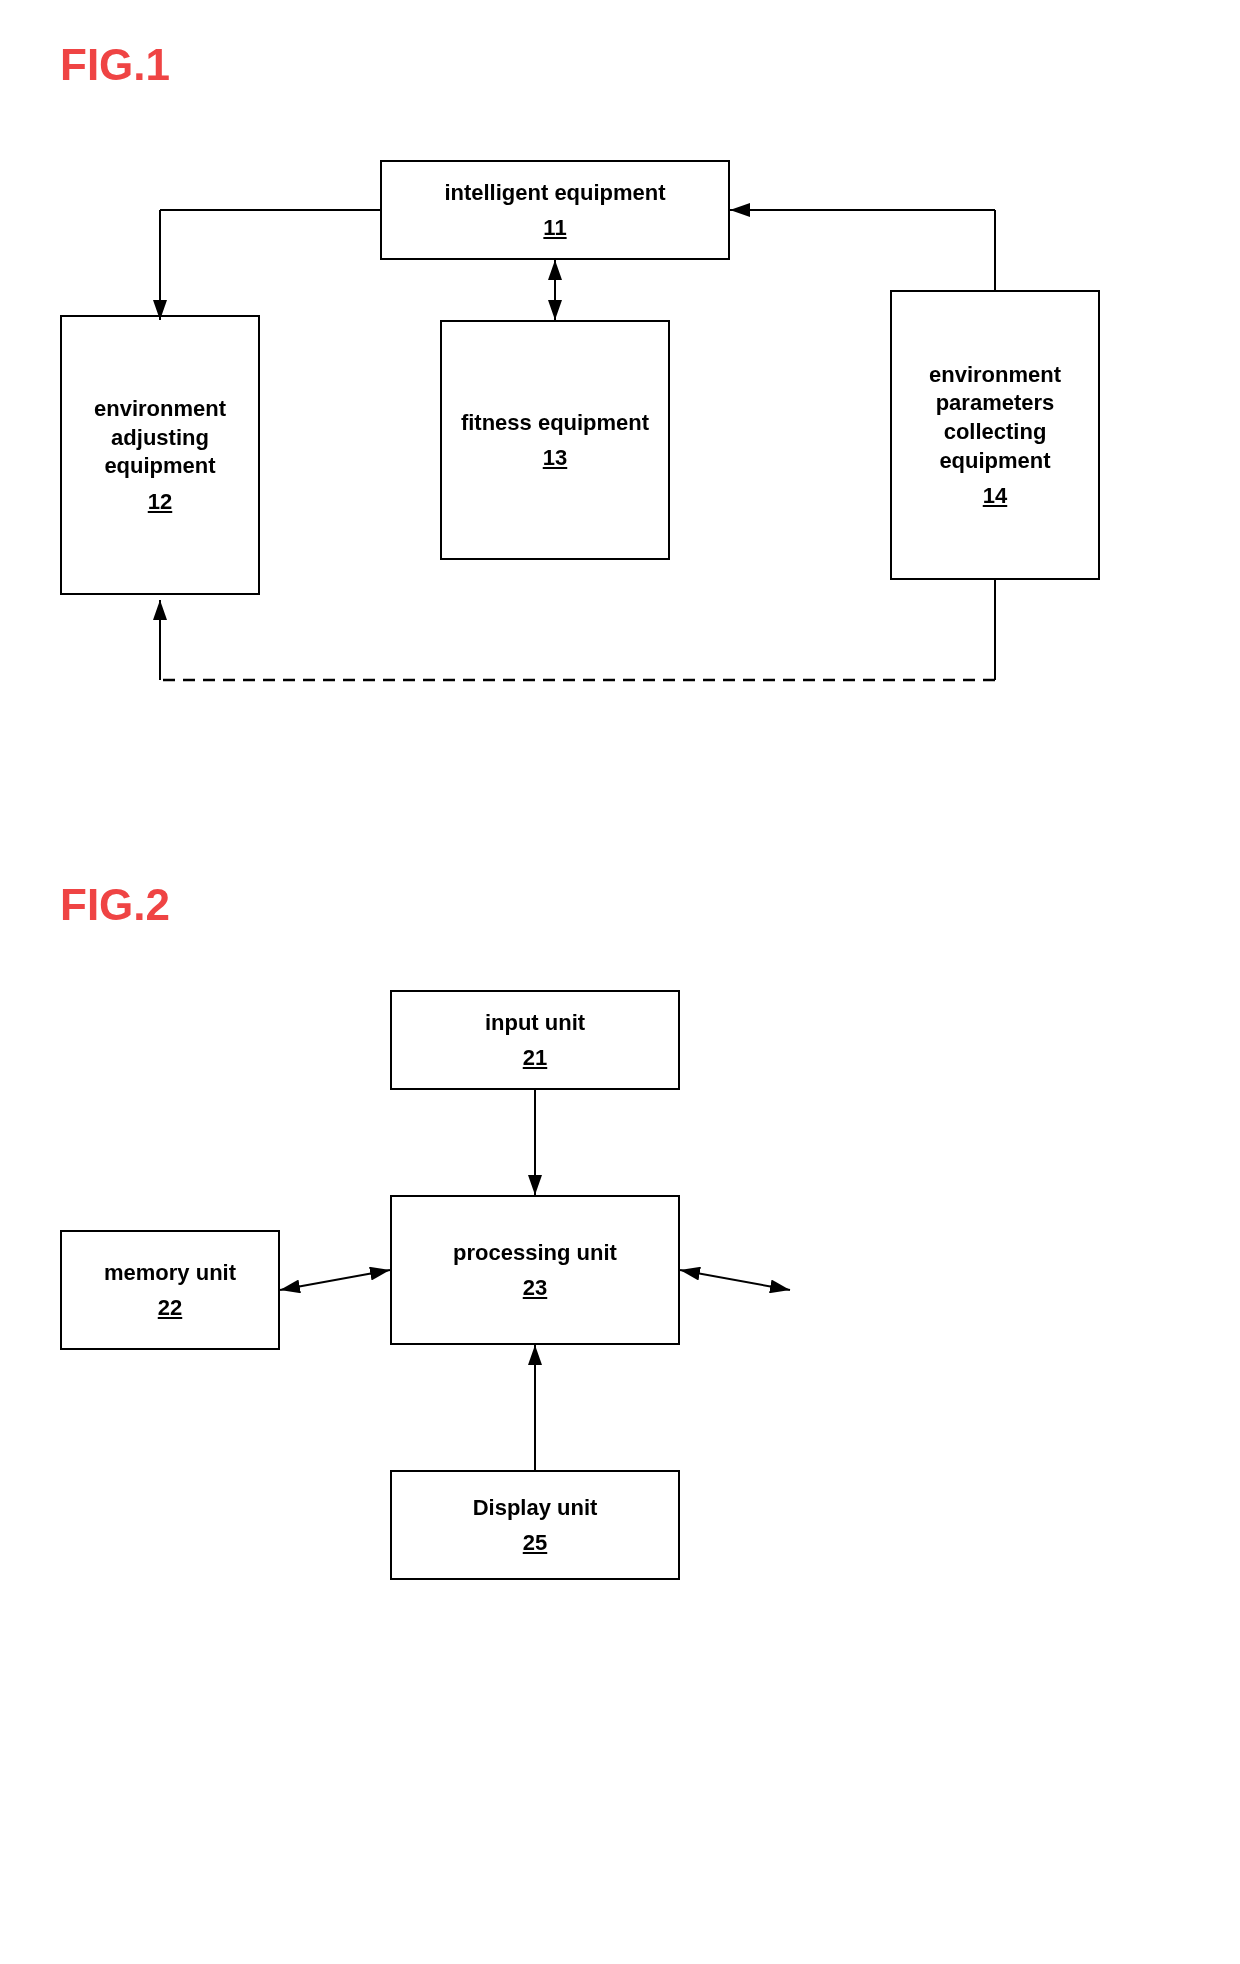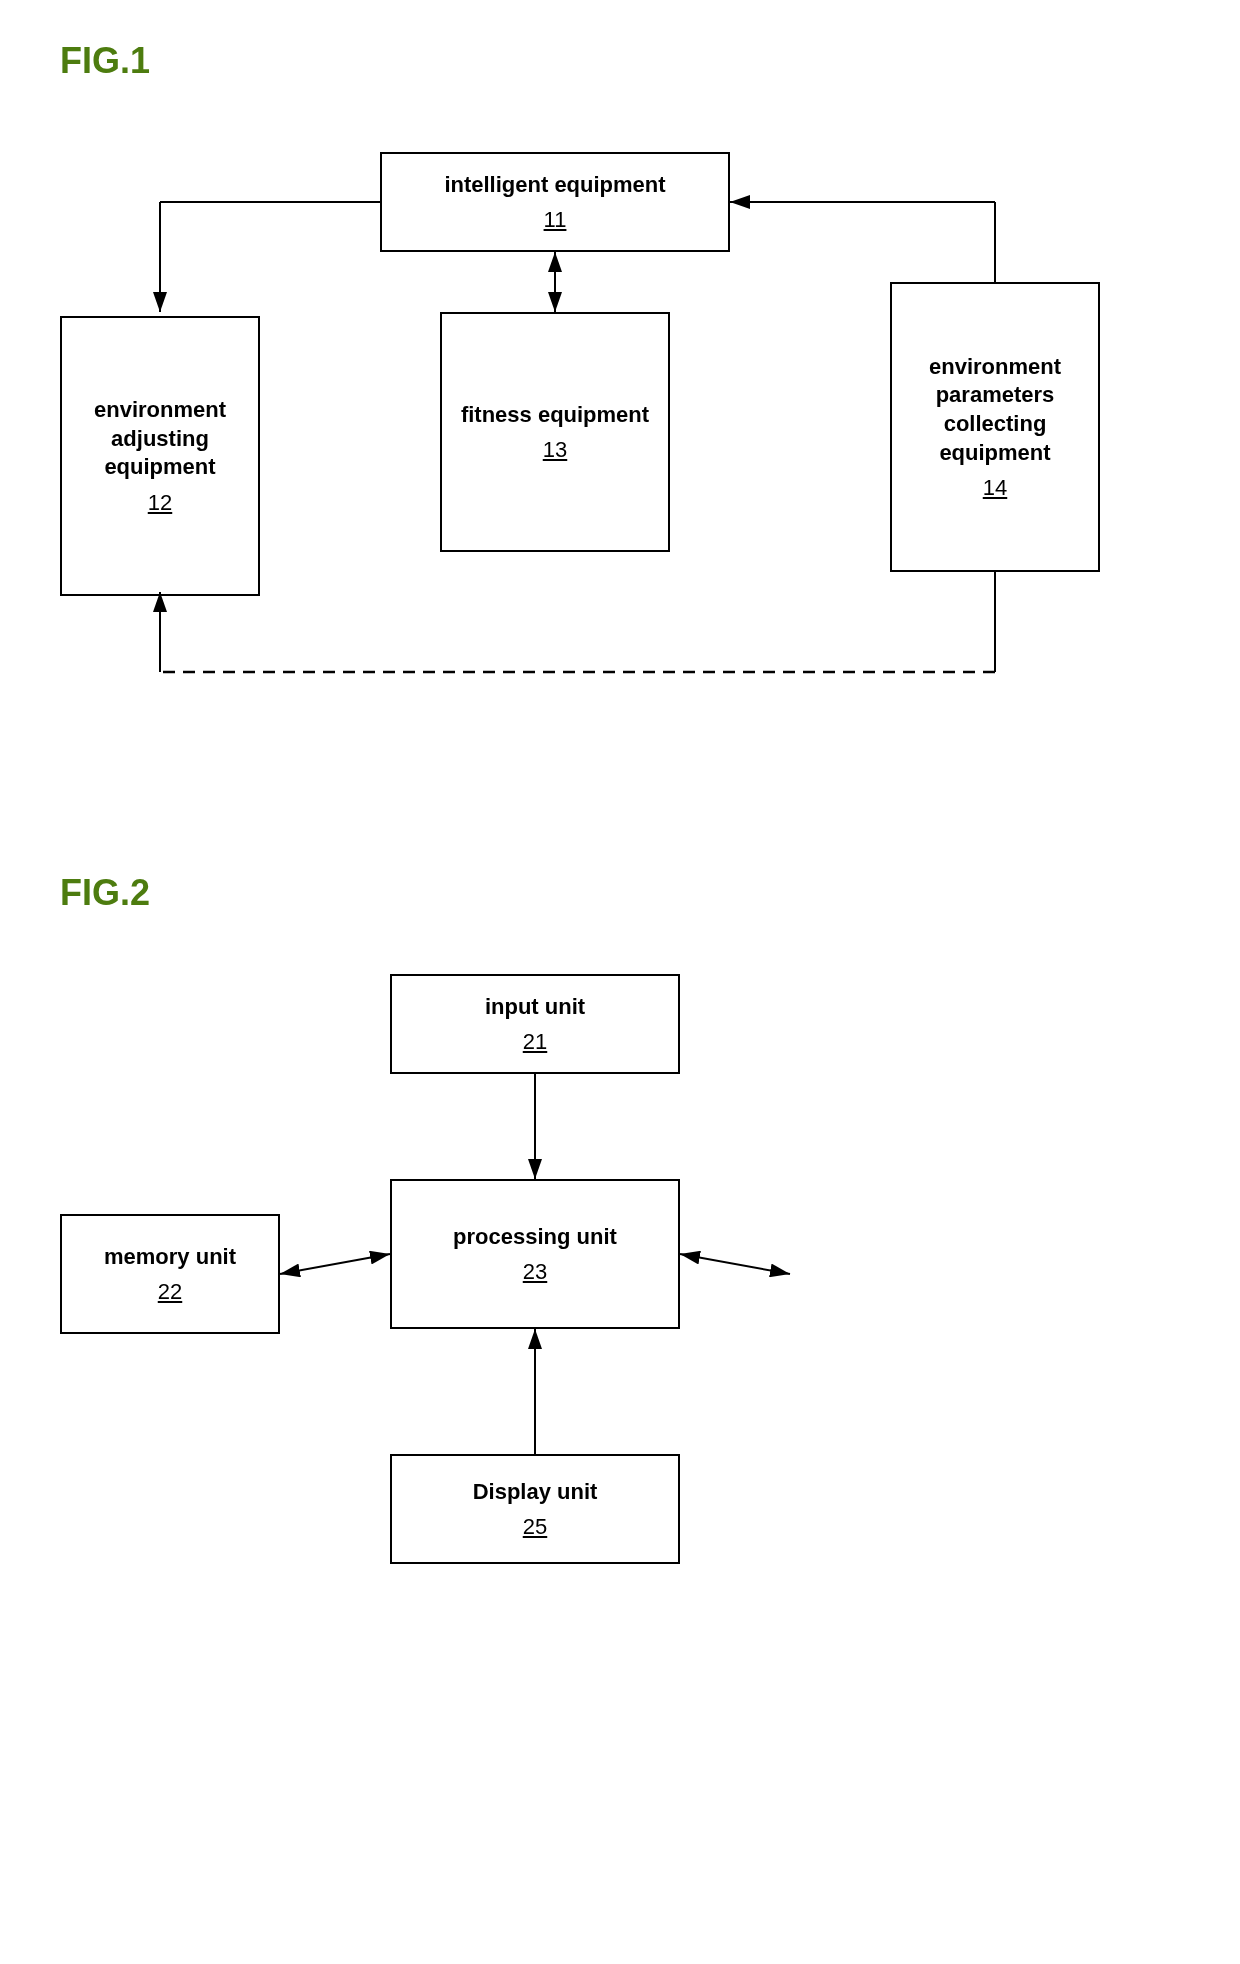--- a/index.html
+++ b/index.html
@@ -4,24 +4,24 @@
   <style>
     * { box-sizing: border-box; margin: 0; padding: 0; }
     body {
       background: #fff;
       font-family: Arial, sans-serif;
       width: 1240px;
       min-height: 1964px;
       padding: 40px 60px;
     }
     .fig-label {
-      font-size: 36px;
+      font-size: 44px;
       font-weight: bold;
       margin-bottom: 30px;
-      color: #4d7c0f;
+      color: #ef4444;
     }
     
     .fig1-container {
       position: relative;
       width: 1100px;
       height: 700px;
       margin-bottom: 60px;
     }
     .box {
       position: absolute;
@@ -34,28 +34,28 @@
       text-align: center;
       gap: 8px;
     }
     .box-label {
       font-size: 22px;
       font-weight: bold;
       line-height: 1.3;
     }
     .box-number {
       font-size: 22px;
-      font-weight: normal;
+      font-weight: bold;
       text-decoration: underline;
       margin-top: 0;
     }
 
     
     #box-11 { left: 320px; top: 40px; width: 350px; height: 100px; }
-    #box-12 { left: 0px; top: 204px; width: 200px; height: 280px; }
+    #box-12 { left: 0px; top: 195px; width: 200px; height: 280px; }
     #box-13 { left: 380px; top: 200px; width: 230px; height: 240px; }
     #box-14 { left: 830px; top: 170px; width: 210px; height: 290px; }
 
     
     .svg-overlay {
       position: absolute;
       top: 0; left: 0;
       width: 100%; height: 100%;
       overflow: visible;
     }

